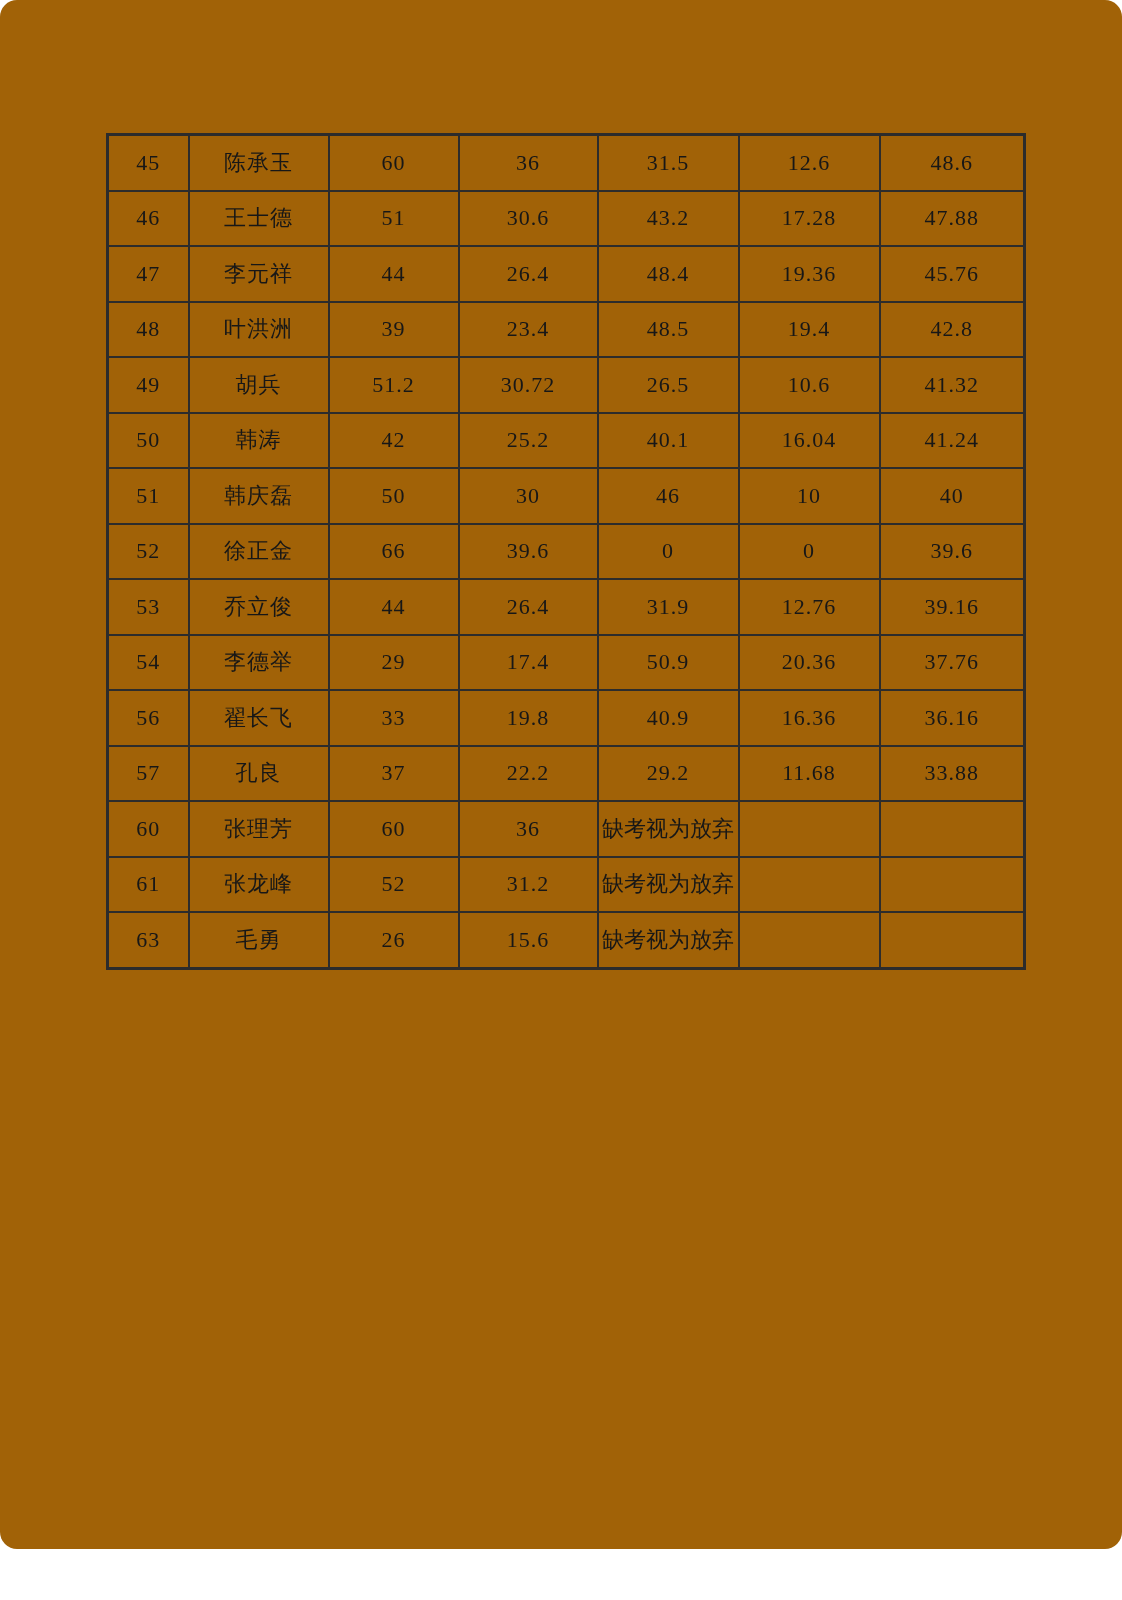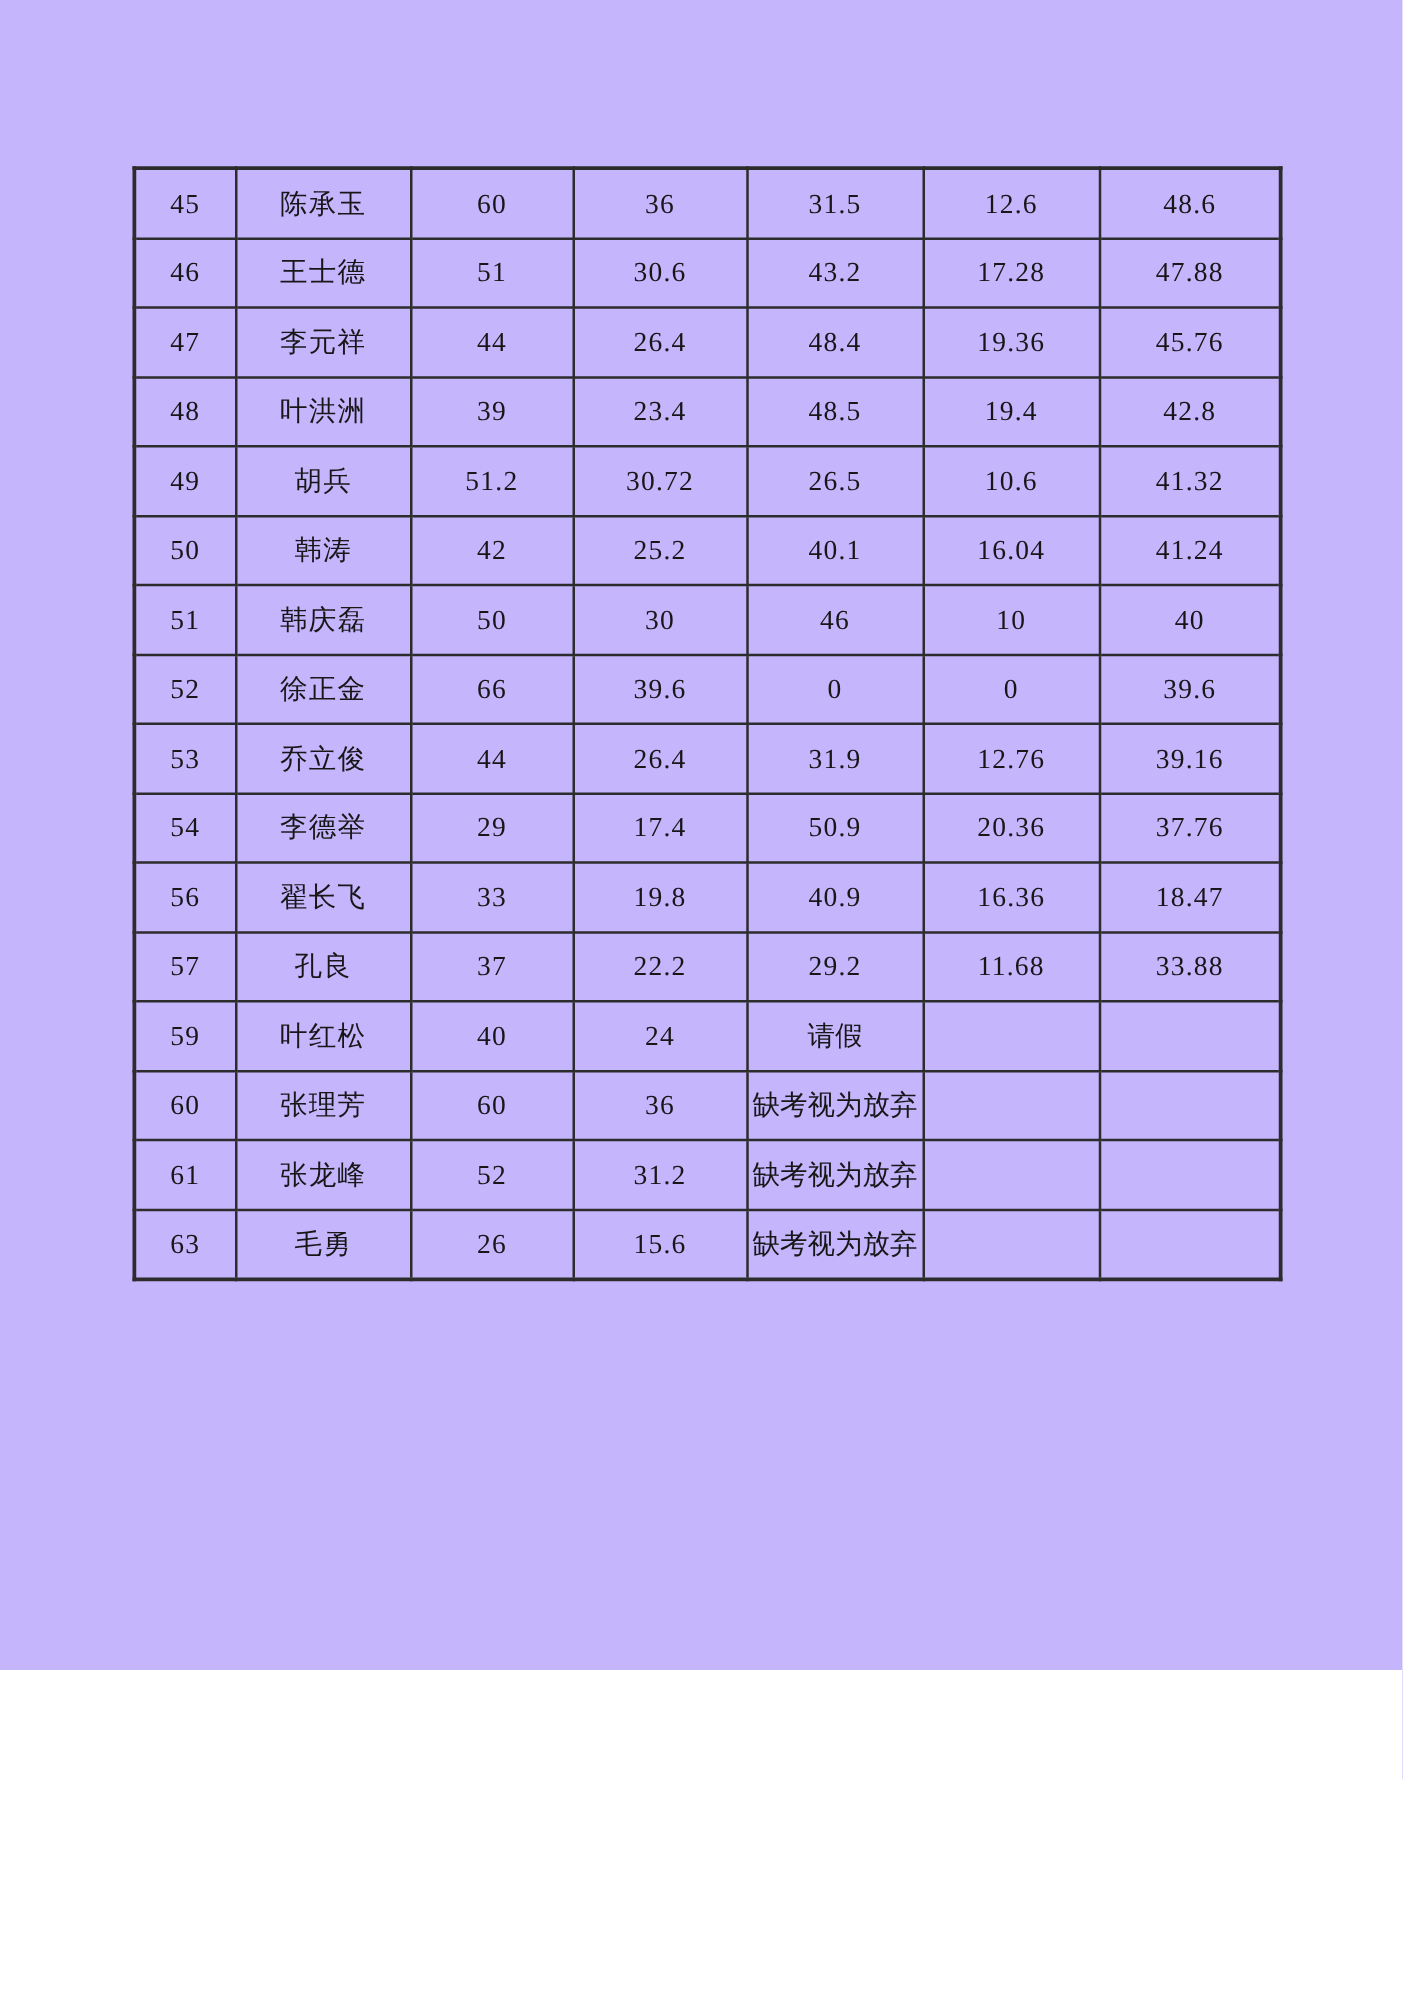--- a/index.html
+++ b/index.html
@@ -3,24 +3,25 @@
 <meta charset="utf-8">
 <style>
   html, body {
     margin: 0;
     padding: 0;
     background: #ffffff;
   }
   .page {
     position: relative;
     width: 1122px;
-    height: 1336px;
-    background: #c4b5fd;
+    height: 1549px;
+    background: #a16207;
     font-family: "Liberation Serif", "DejaVu Serif", serif;
     overflow: hidden;
+    border-radius: 17px;
   }
   table.score-table {
     position: absolute;
     left: 106px;
     top: 133px;
     width: 917px;
     border-collapse: collapse;
     table-layout: fixed;
     border: 3px solid #2c2c2c;
   }
@@ -146,39 +147,30 @@
           <td>20.36</td>
           <td>37.76</td>
         </tr>
         <tr>
           <td>56</td>
           <td>翟长飞</td>
           <td>33</td>
           <td>19.8</td>
           <td>40.9</td>
           <td>16.36</td>
-          <td>18.47</td>
+          <td>36.16</td>
         </tr>
         <tr>
           <td>57</td>
           <td>孔良</td>
           <td>37</td>
           <td>22.2</td>
           <td>29.2</td>
           <td>11.68</td>
           <td>33.88</td>
-        </tr>
-        <tr>
-          <td>59</td>
-          <td>叶红松</td>
-          <td>40</td>
-          <td>24</td>
-          <td class="note-cell">请假</td>
-          <td></td>
-          <td></td>
         </tr>
         <tr>
           <td>60</td>
           <td>张理芳</td>
           <td>60</td>
           <td>36</td>
           <td class="note-cell">缺考视为放弃</td>
           <td></td>
           <td></td>
         </tr>

